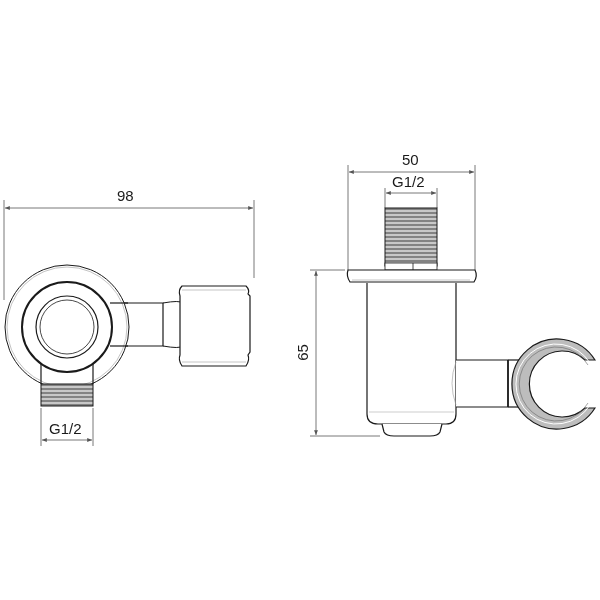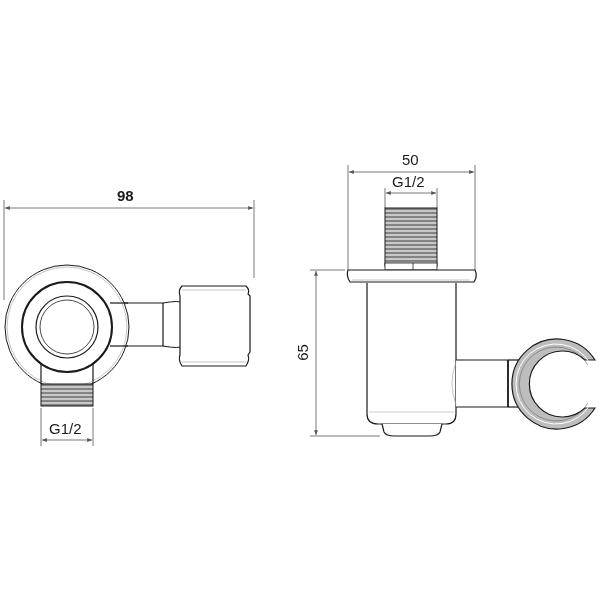--- a/index.html
+++ b/index.html
@@ -107,19 +107,19 @@
       </g>
 
       <g stroke="#555" stroke-width="0.8">
         <line x1="310" y1="270" x2="345" y2="270"></line>
         <line x1="310" y1="436" x2="380" y2="436"></line>
         <line x1="316" y1="271" x2="316" y2="435" marker-start="url(#arr)" marker-end="url(#arr)"></line>
       </g>
     </g>
   </svg>
 
-  <span class="lbl" style="left:117px; top:188px;font-weight:bold;">98</span>
+  <span class="lbl" style="left:117px; top:188px;">98</span>
   <span class="lbl" style="left:49px; top:421px;">G1/2</span>
   <span class="lbl" style="left:402px; top:152px;">50</span>
   <span class="lbl" style="left:392px; top:174px;">G1/2</span>
   <span class="lbl rot" style="left:294px; top:345px;">65</span>
 
 </div>
 
 </body></html>

